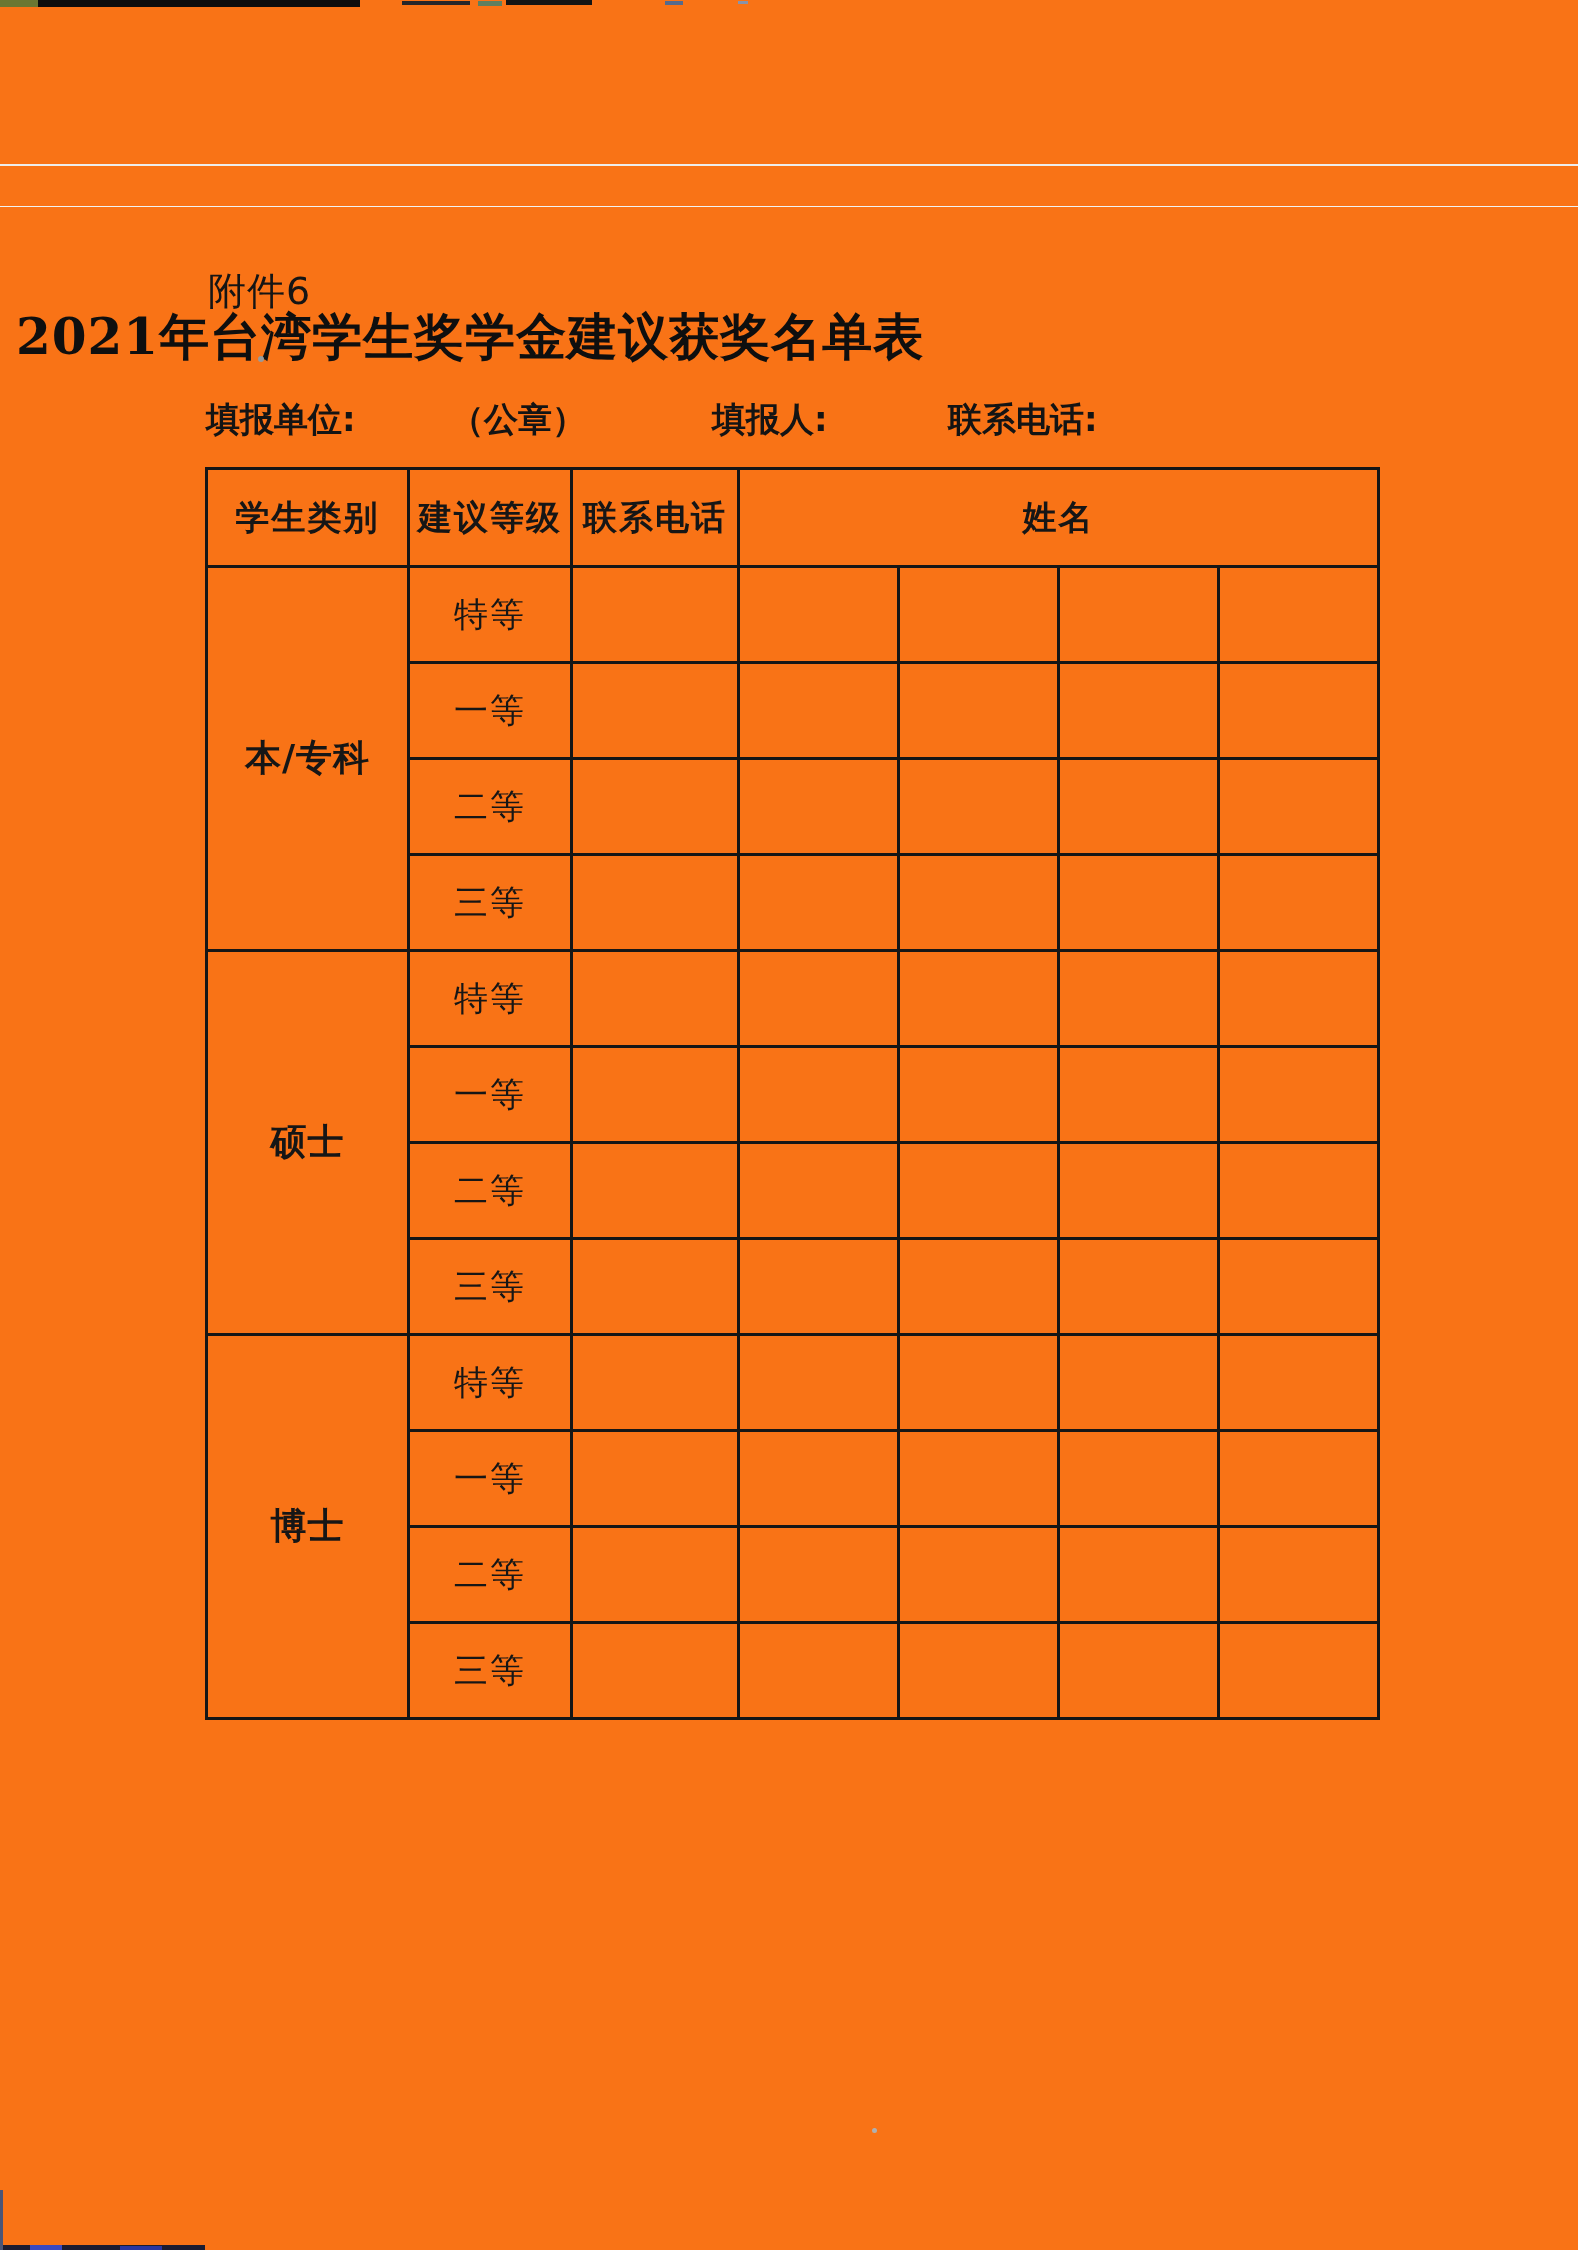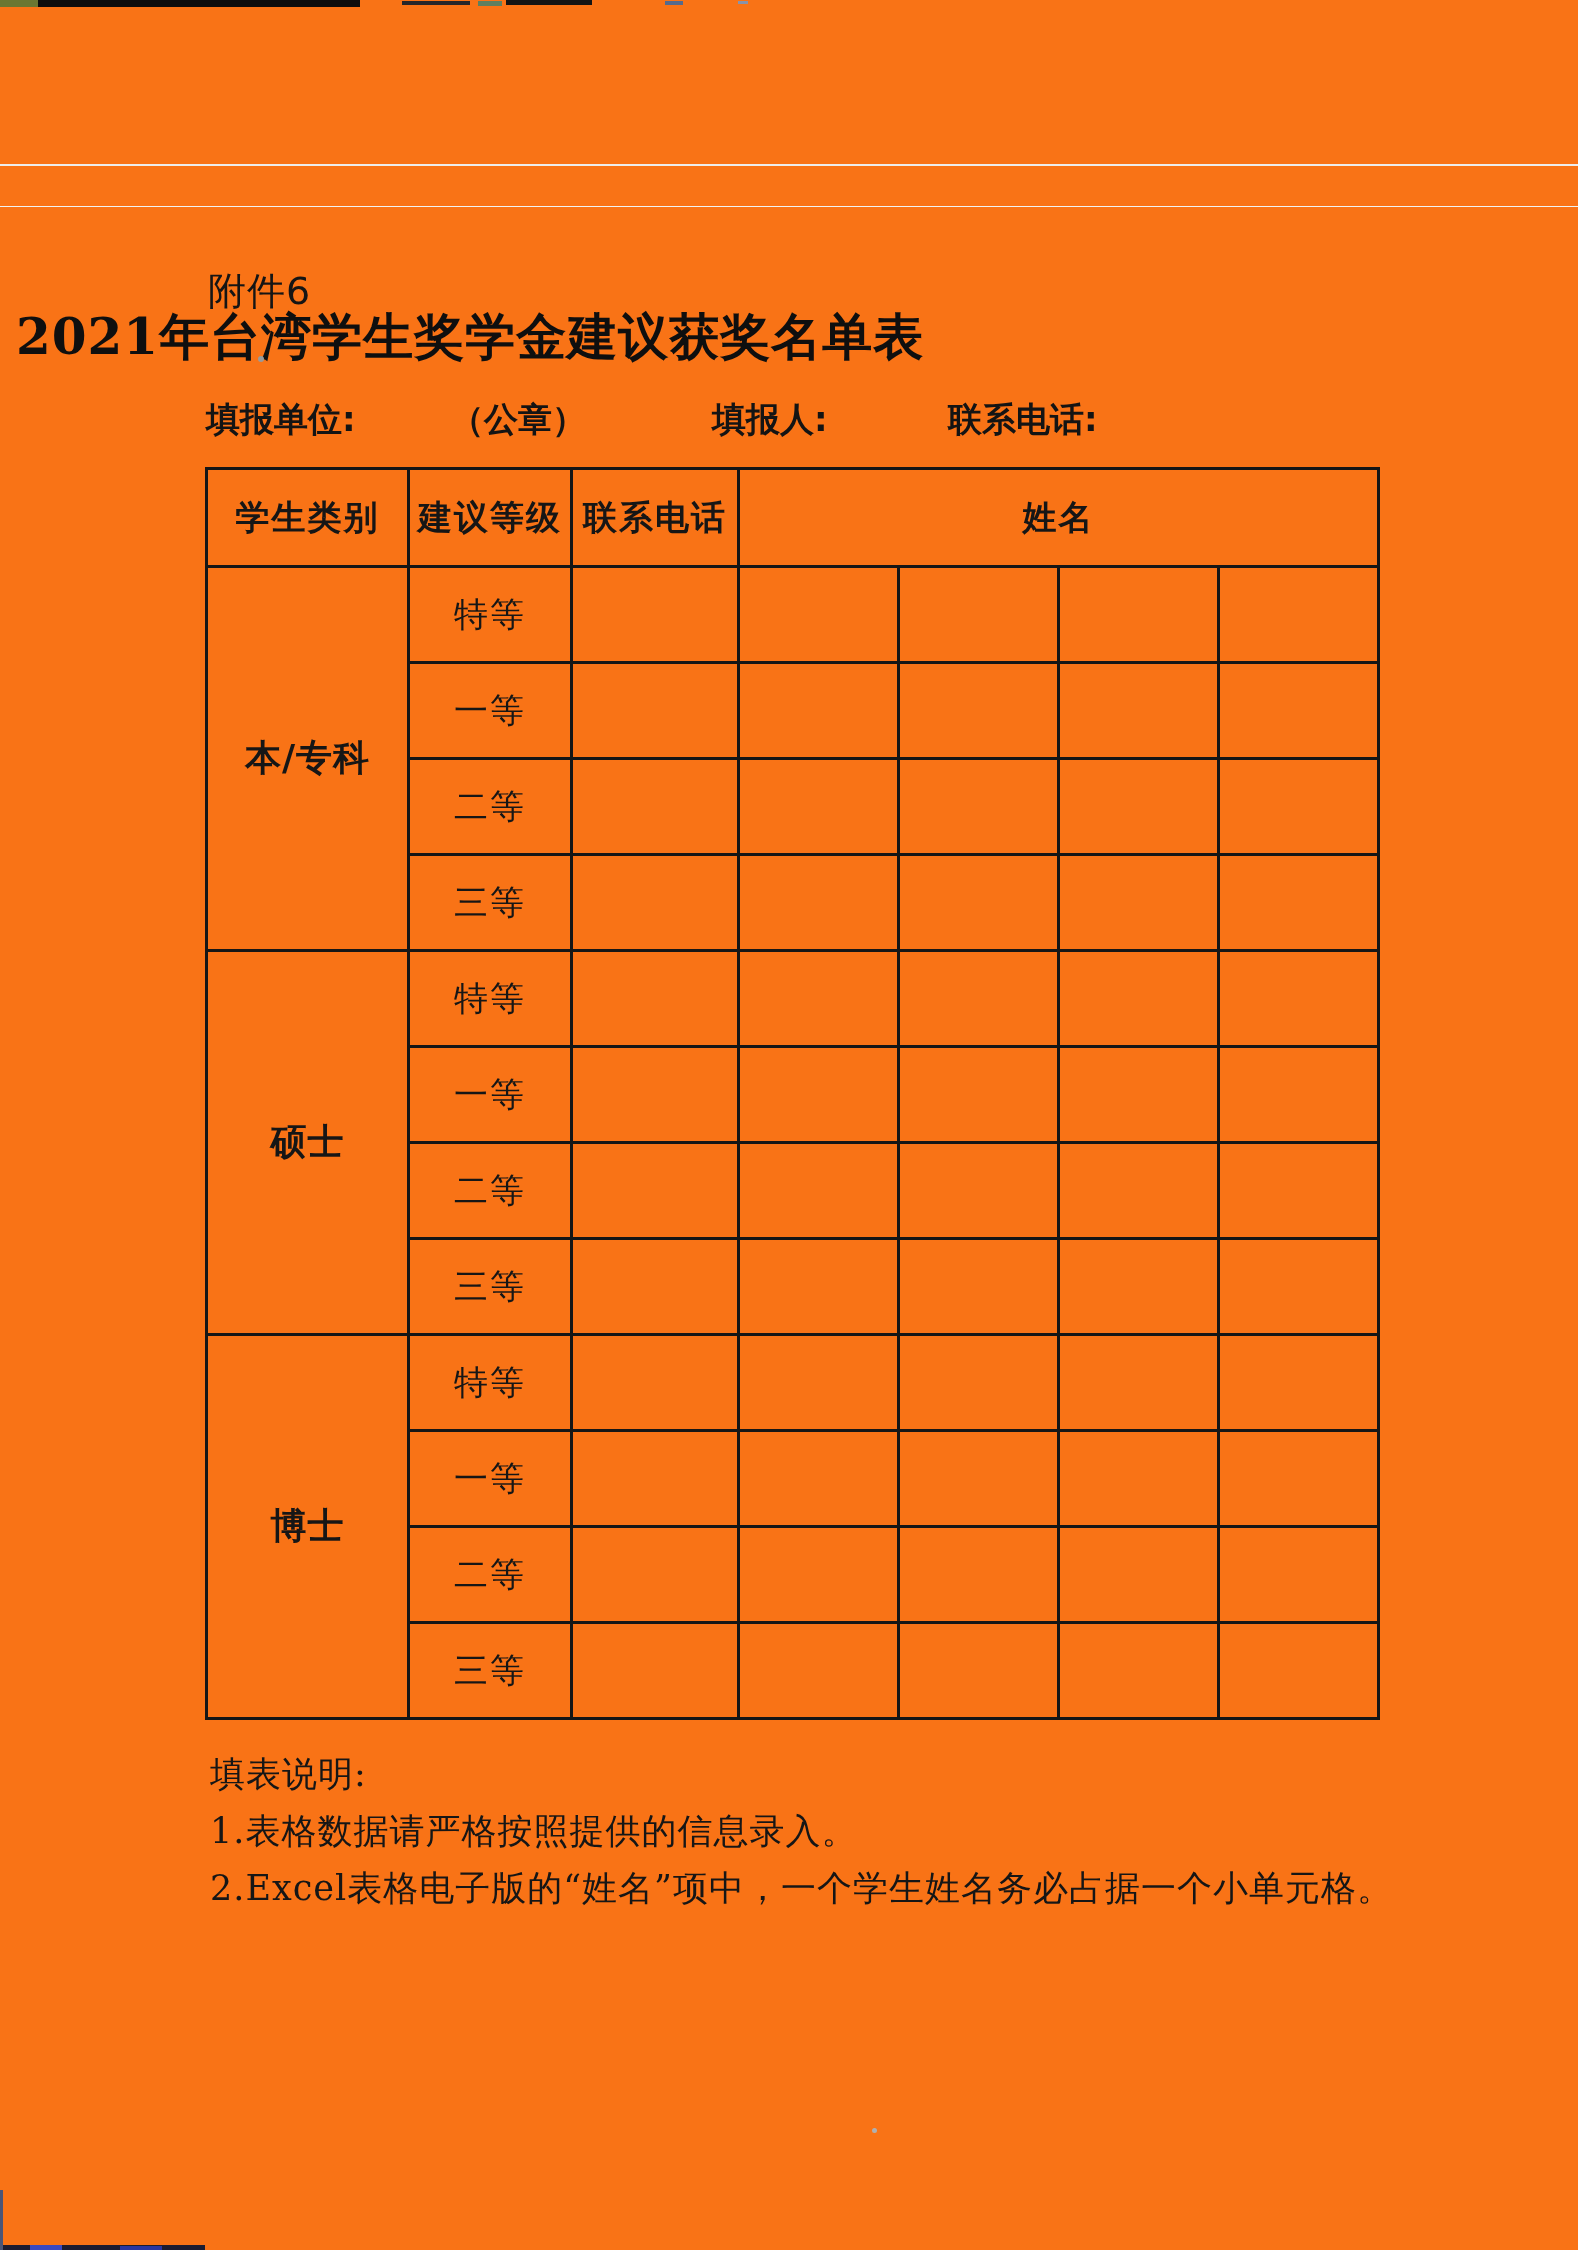--- a/index.html
+++ b/index.html
@@ -228,25 +228,20 @@
         <td class="grade">三等</td>
         <td></td>
         <td></td>
         <td></td>
         <td></td>
         <td></td>
       </tr>
     </tbody>
   </table>
 
-  <div class="notes">
-    <div>填表说明:</div>
-    <div>1.表格数据请严格按照提供的信息录入。</div>
-    <div>2.Excel表格电子版的“姓名”项中，一个学生姓名务必占据一个小单元格。</div>
-  </div>
 
   <div class="dot d2"></div>
 
   <div class="art a-bot1"></div>
   <div class="art a-bot2"></div>
   <div class="art a-bot3"></div>
   <div class="art a-left1"></div>
 
 </div>
 

